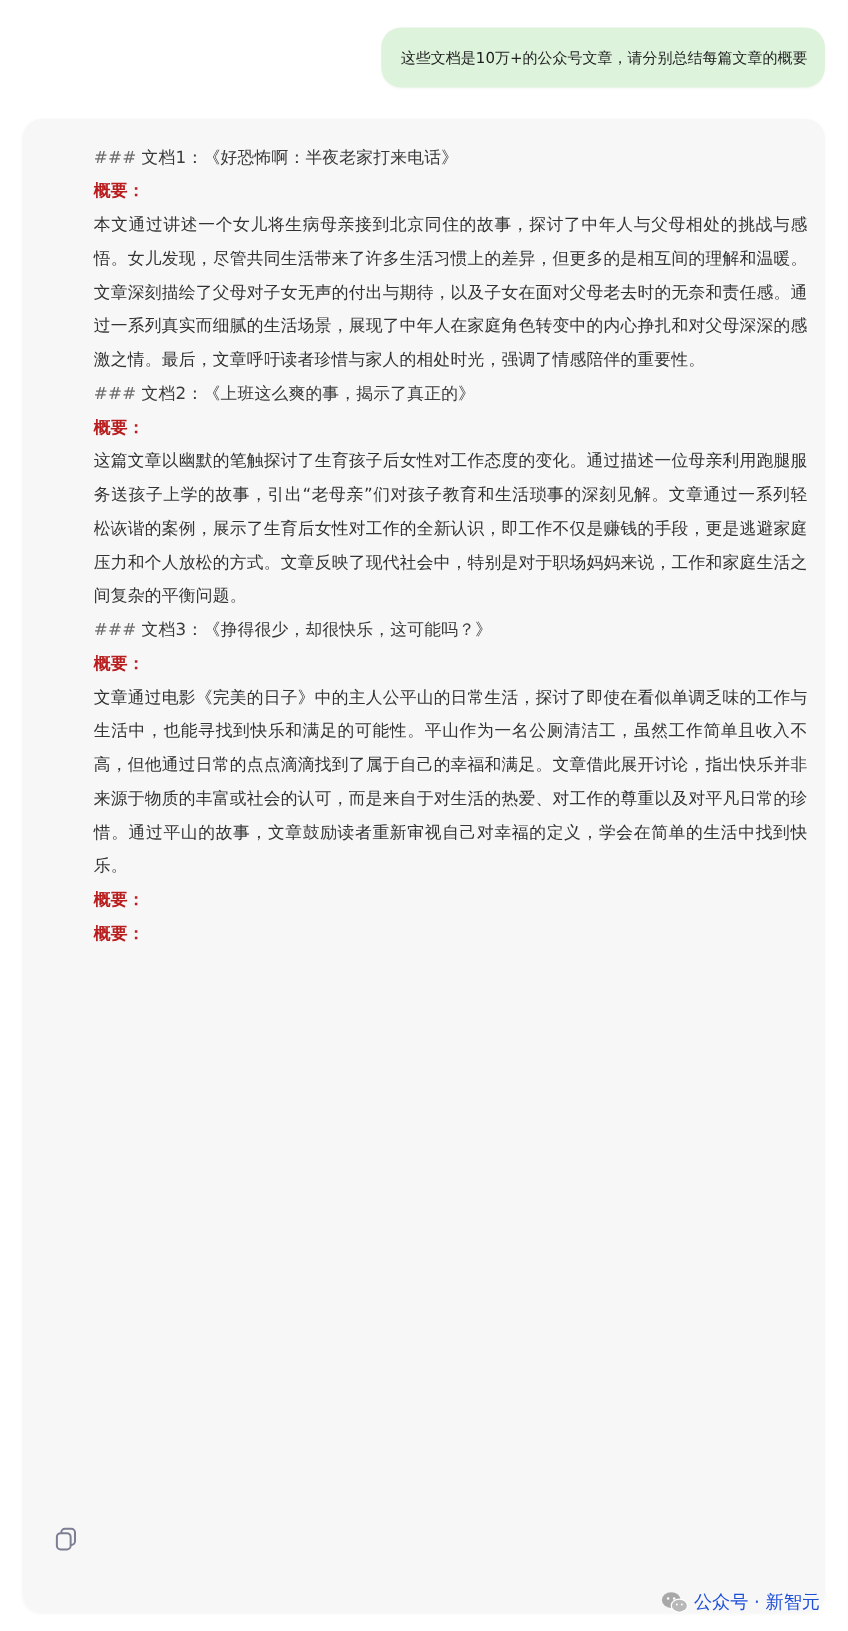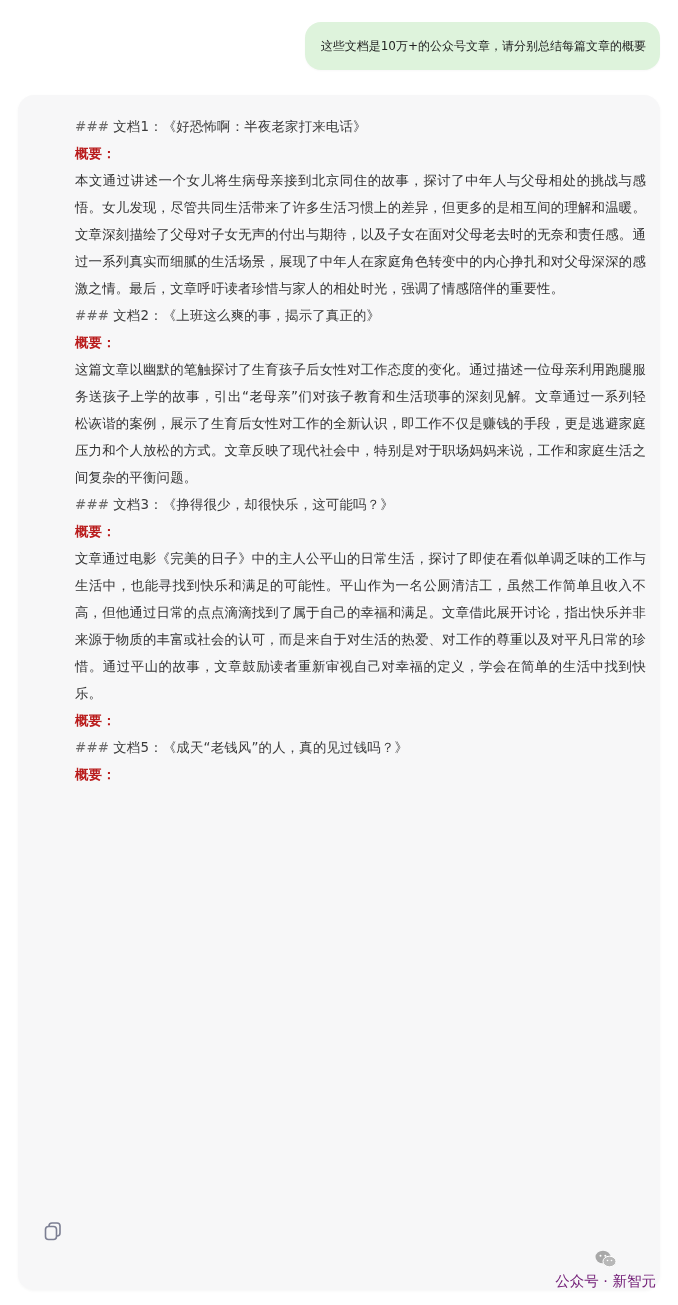--- a/index.html
+++ b/index.html
@@ -77,23 +77,22 @@
       height: 22px;
       cursor: pointer;
     }
     .watermark {
       position: absolute;
       right: 22px;
       bottom: 14px;
       display: flex;
       align-items: center;
       gap: 4px;
-      color: #701a75;
+      color: #1d4ed8;
       font-size: 14.5px;
-      flex-direction: column;
     }
     .watermark svg { display: block; }
   </style>
 </head>
 <body>
 
 <div class="user-row">
   <div class="user-bubble">这些文档是10万+的公众号文章，请分别总结每篇文章的概要</div>
 </div>
 
@@ -116,21 +115,20 @@
       <span class="doc-heading"><span class="hash">###</span><span>文档3：《挣得很少，却很快乐，这可能吗？》</span></span>
       <span class="summary-label">概要：</span>
       <span class="summary-text">文章通过电影《完美的日子》中的主人公平山的日常生活，探讨了即使在看似单调乏味的工作与生活中，也能寻找到快乐和满足的可能性。平山作为一名公厕清洁工，虽然工作简单且收入不高，但他通过日常的点点滴滴找到了属于自己的幸福和满足。文章借此展开讨论，指出快乐并非来源于物质的丰富或社会的认可，而是来自于对生活的热爱、对工作的尊重以及对平凡日常的珍惜。通过平山的故事，文章鼓励读者重新审视自己对幸福的定义，学会在简单的生活中找到快乐。</span>
     </div>
 
     <div>
       <span class="summary-label">概要：</span>
     </div>
 
     <div>
-      <span class="doc-heading"><span class="hash">###</span><span>文档5：《成天“老钱风”的人，真的见过钱吗？》</span></span>
       <span class="summary-label">概要：</span>
     </div>
 
   </div>
 
   <div class="copy-btn">
     <svg width="22" height="22" viewBox="0 0 22 22" fill="none">
       <rect x="7" y="3" width="11" height="13" rx="3" stroke="#7c7f93" stroke-width="1.6" fill="#f7f7f8"></rect>
       <rect x="3.5" y="6.5" width="11" height="13" rx="3" stroke="#7c7f93" stroke-width="1.6" fill="#f7f7f8"></rect>
     </svg>

